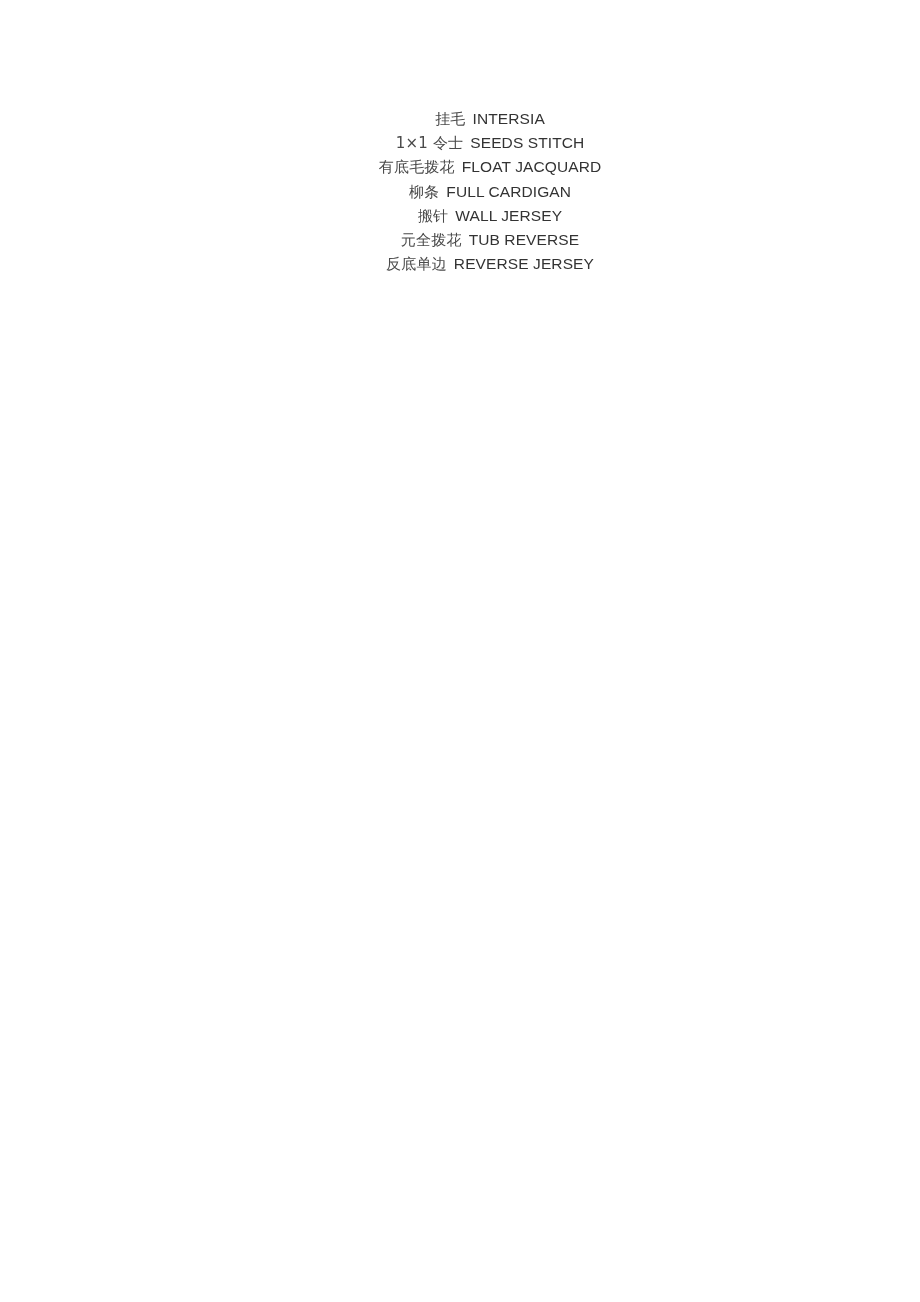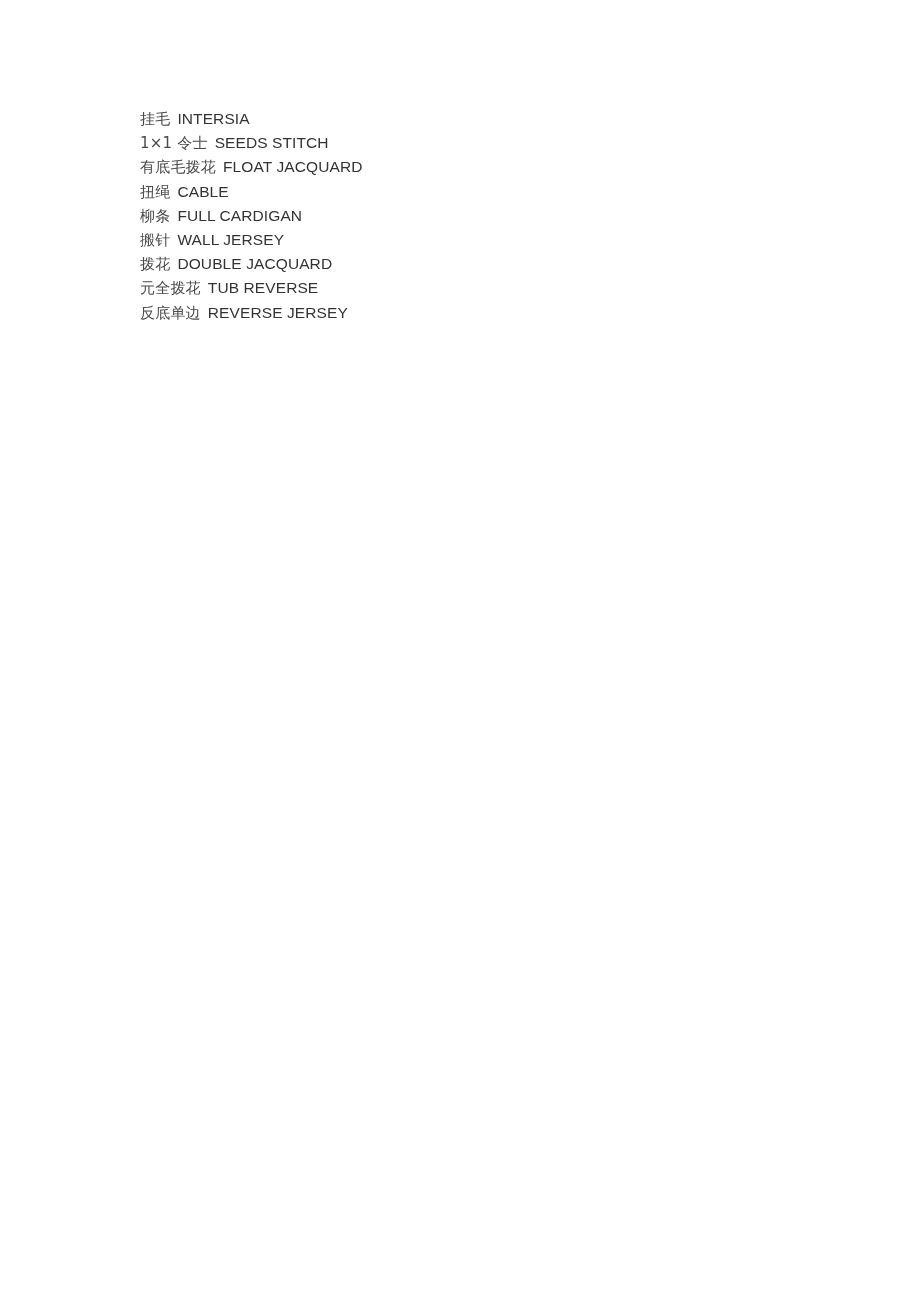--- a/index.html
+++ b/index.html
@@ -12,20 +12,21 @@
     height: 1302px;
     position: relative;
     font-family: "Liberation Sans", "DejaVu Sans", sans-serif;
     overflow: hidden;
   }
   .page {
     width: 831px;
     height: 1302px;
     background: #ffffff;
     position: relative;
+    text-align: center;
   }
   .glossary {
     position: absolute;
     left: 140px;
     top: 107px;
     width: 700px;
   }
   .entry {
     height: 24.2px;
     line-height: 24.2px;
@@ -51,20 +52,18 @@
   }
 </style>
 </head>
 <body>
 
 <div class="page">
   <div class="glossary" id="glossary-list">
       <div class="entry"><span class="term">挂毛</span><span class="gap"></span><span class="definition">INTERSIA</span></div>
       <div class="entry"><span class="term">1×1 令士</span><span class="gap"></span><span class="definition">SEEDS STITCH</span></div>
       <div class="entry"><span class="term">有底毛拨花</span><span class="gap"></span><span class="definition">FLOAT JACQUARD</span></div>
-      <div class="entry"><span class="term">扭绳</span><span class="gap"></span><span class="definition">CABLE</span></div>
       <div class="entry"><span class="term">柳条</span><span class="gap"></span><span class="definition">FULL CARDIGAN</span></div>
       <div class="entry"><span class="term">搬针</span><span class="gap"></span><span class="definition">WALL JERSEY</span></div>
-      <div class="entry"><span class="term">拨花</span><span class="gap"></span><span class="definition">DOUBLE JACQUARD</span></div>
       <div class="entry"><span class="term">元全拨花</span><span class="gap"></span><span class="definition">TUB REVERSE</span></div>
       <div class="entry"><span class="term">反底单边</span><span class="gap"></span><span class="definition">REVERSE JERSEY</span></div>
     </div>
 </div>
 
 </body></html>

